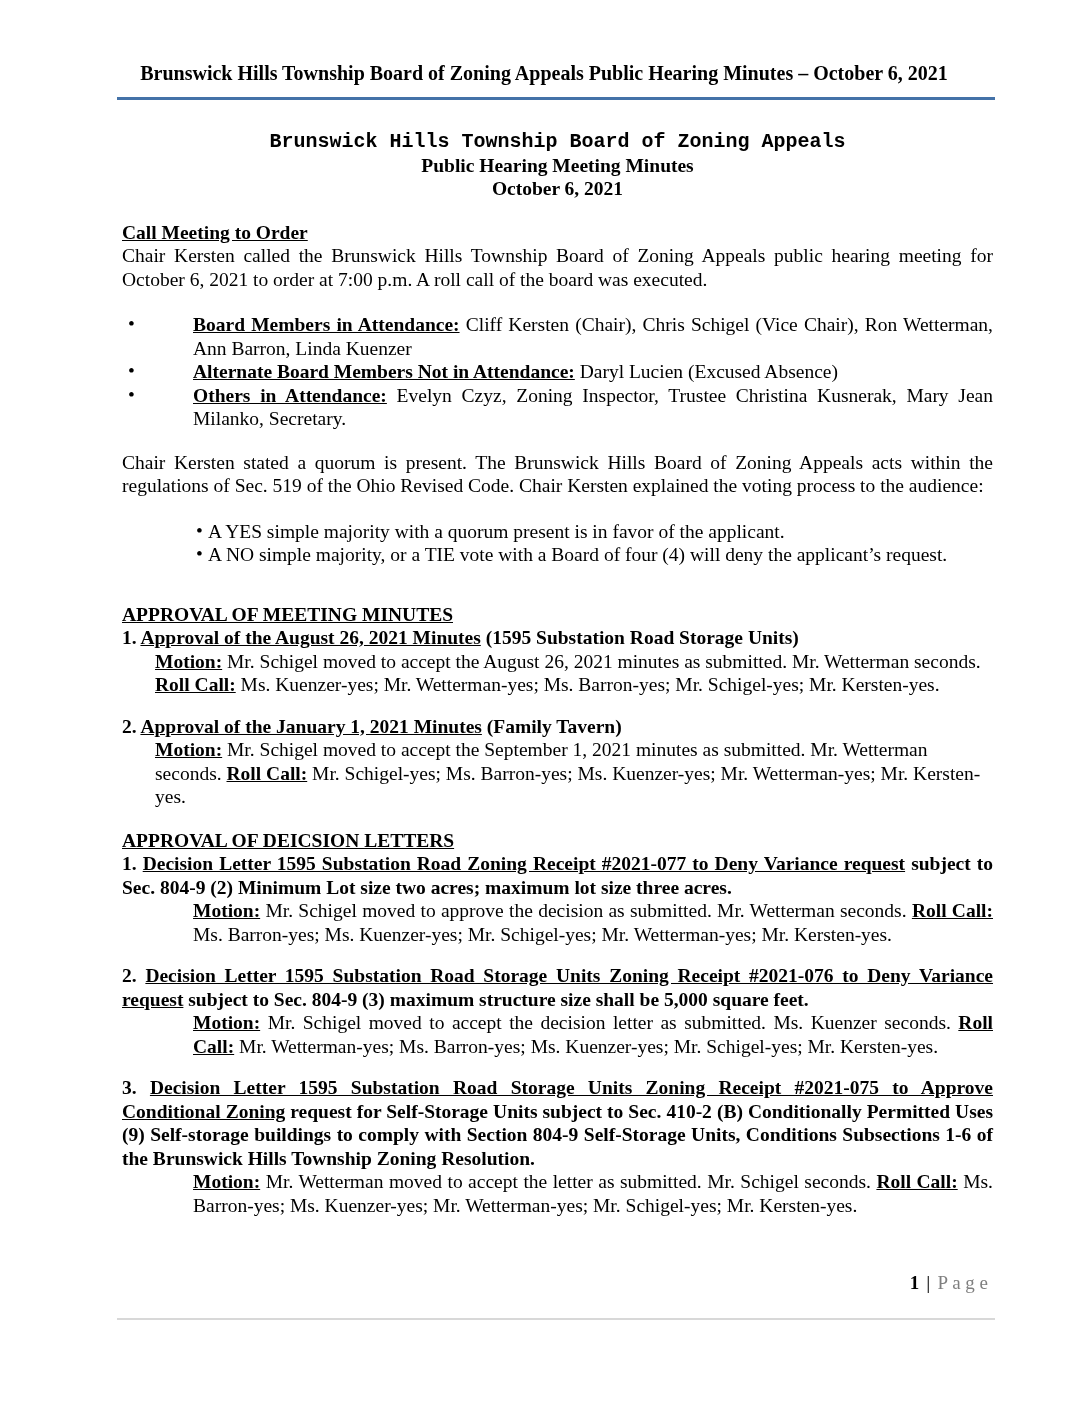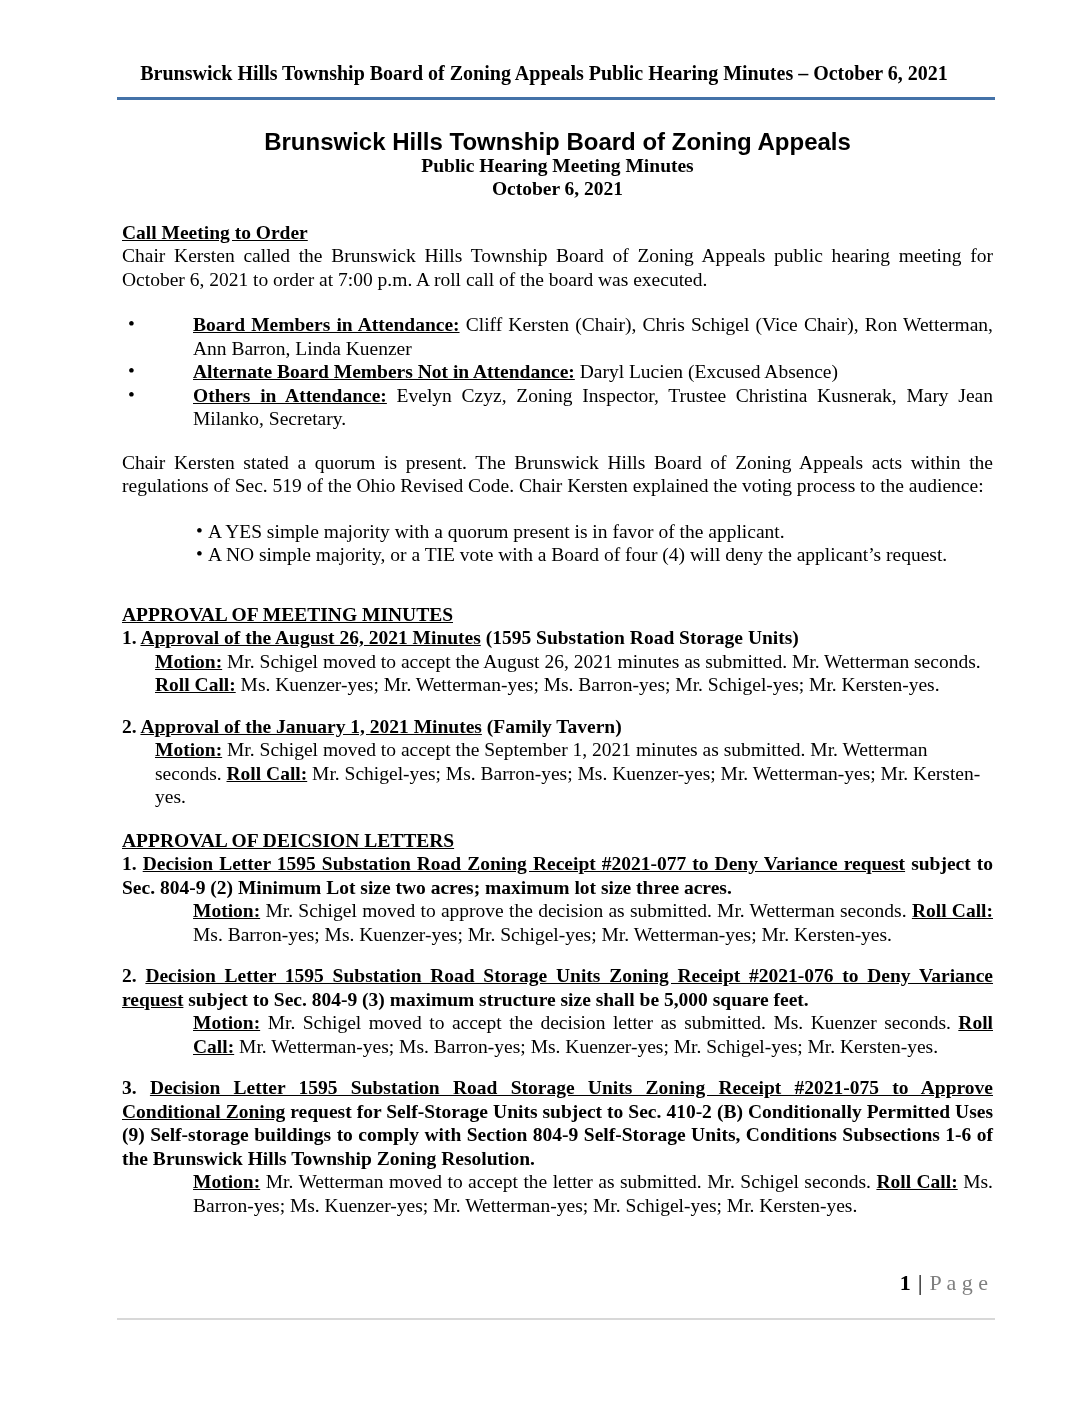--- a/index.html
+++ b/index.html
@@ -14,42 +14,42 @@
     position:absolute; top:61px; left:0; width:1088px;
     text-align:center; font-weight:bold; font-size:20px; line-height:24px;
   }
   .hdr-rule { position:absolute; top:97px; left:117px; width:878px; height:3px; }
 
   .content {
     position:absolute; left:122px; top:130px; width:871px;
     font-size:19.5px; line-height:23.5px;
   }
   .title-block { text-align:center; font-weight:bold; }
-  .title-block .org { font-family:Liberation Sans, sans-serif; font-size:24px; }
+  .title-block .org { font-family:Liberation Mono, monospace; font-size:20px; }
 
   .h1 { font-weight:bold; text-decoration:underline; }
   .just { text-align:justify; }
 
   .mt18 { margin-top:18px; }
   .mt20 { margin-top:20px; }
   .mt22 { margin-top:22px; }
   .mt24 { margin-top:36px; }
 
   .att-item  { position:relative; padding-left:71px; text-align:justify; }
   .att-item .bullet { position:absolute; left:6px; top:-1px; }
   .vote-item { position:relative; padding-left:86px; }
   .vote-item .bullet { position:absolute; left:74px; top:-1px; }
 
   .mm-motion { margin-left:33px; }
   .dl-title  { font-weight:bold; text-align:justify; }
   .dl-motion { margin-left:71px; text-align:justify; }
 
   .ftr-rule { position:absolute; top:1318px; left:117px; width:878px; height:2px; }
   .ftr-text {
-    position:absolute; top:1273px; right:100px; font-size:22px; line-height:20px;
+    position:absolute; top:1273px; right:100px; font-size:19px; line-height:20px;
   }
   .ftr-text .pg-num { font-weight:bold; color:#000; }
   .ftr-text .pg-sep { font-weight:bold; margin:0 7px; color:#3f3f3f; }
 </style>
 </head>
 <body>
 
 <div class="page">
 
   <div class="hdr-title">Brunswick Hills Township Board of Zoning Appeals Public Hearing Minutes – October 6, 2021</div>

